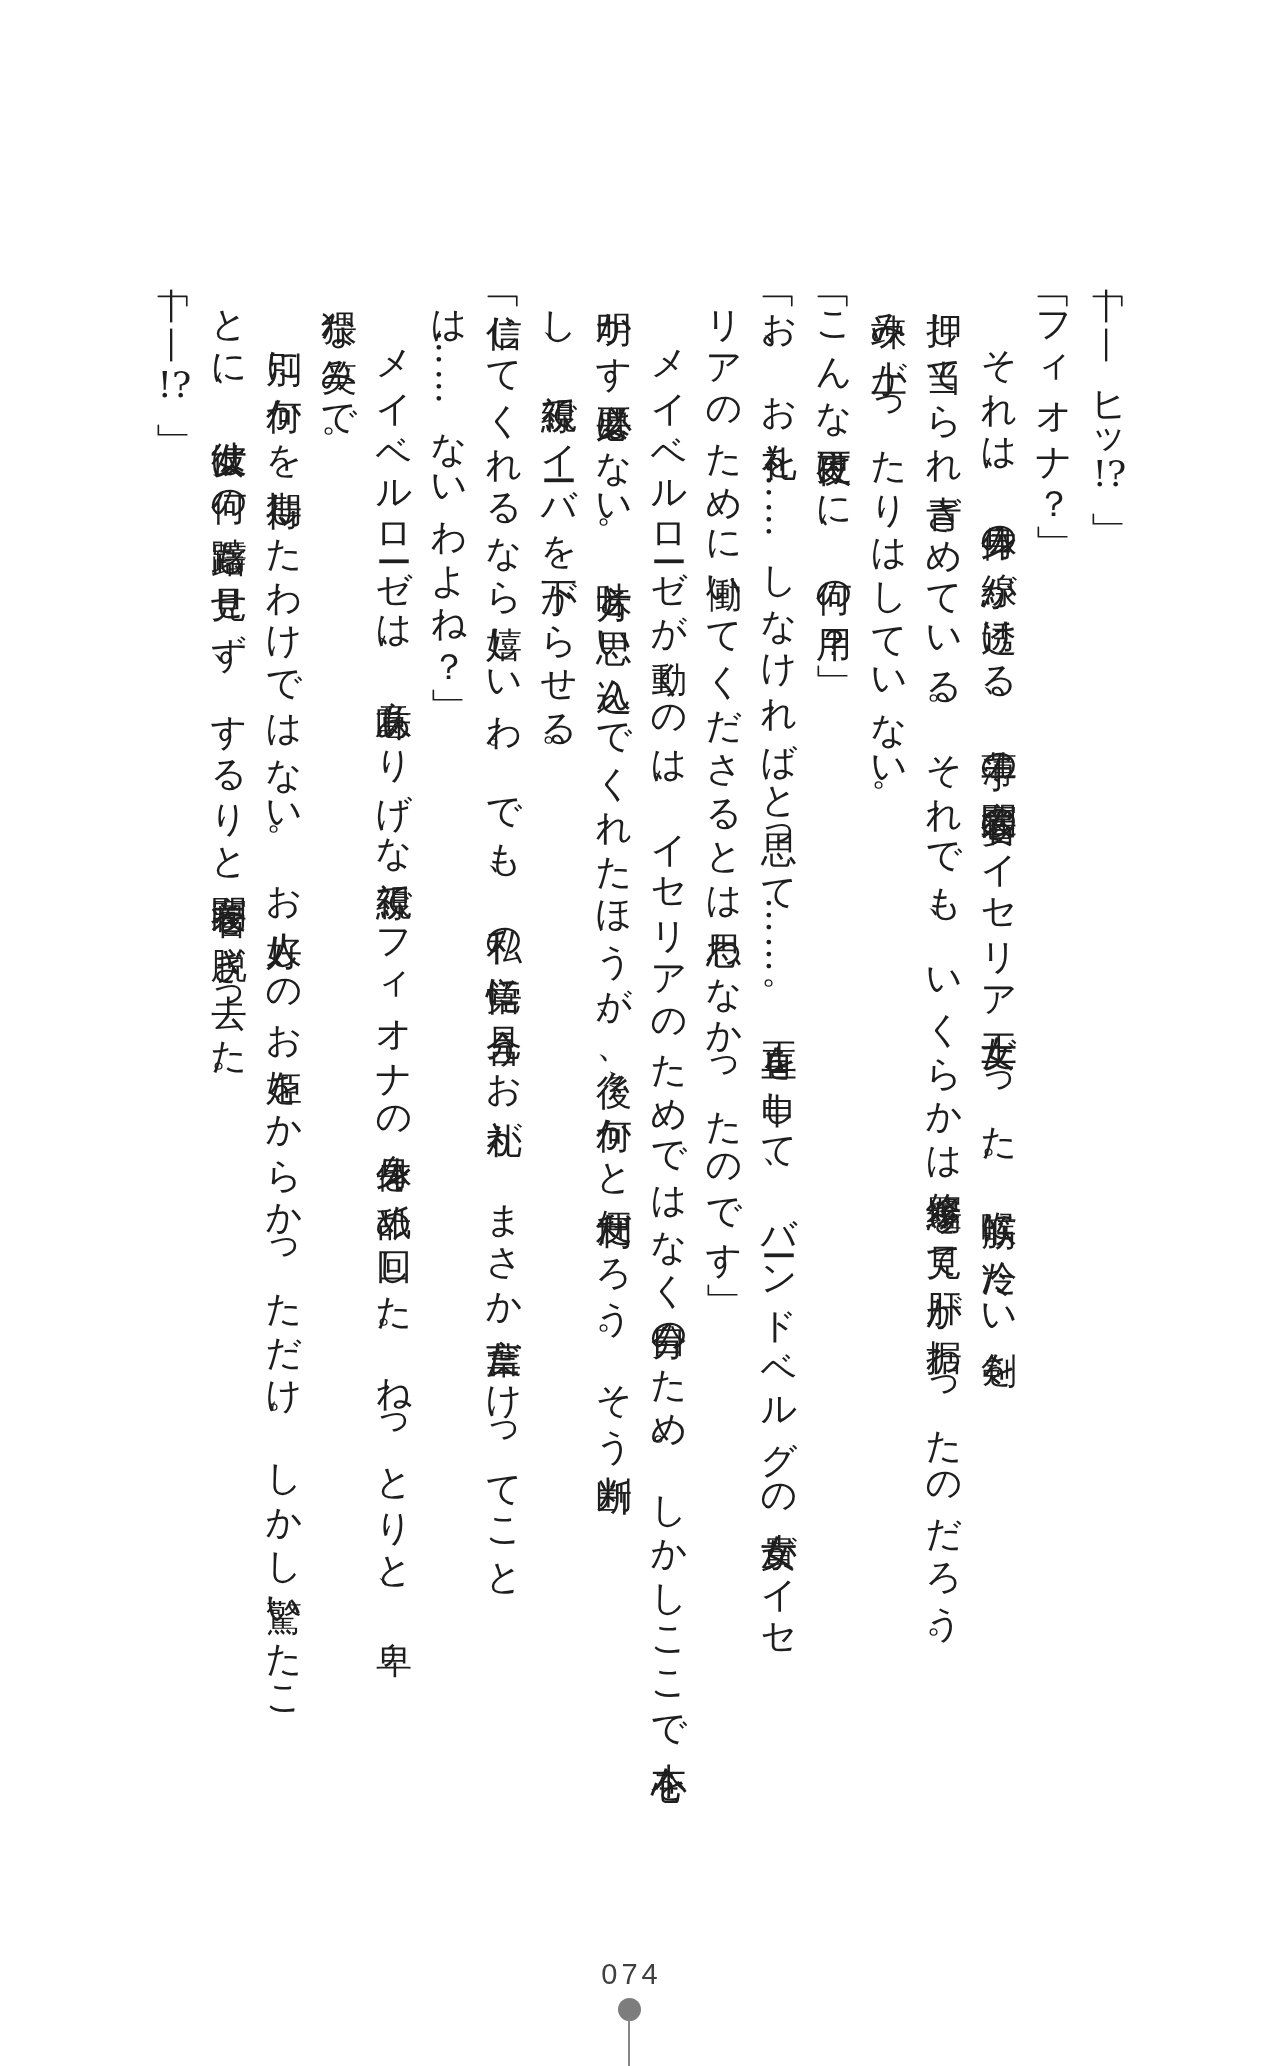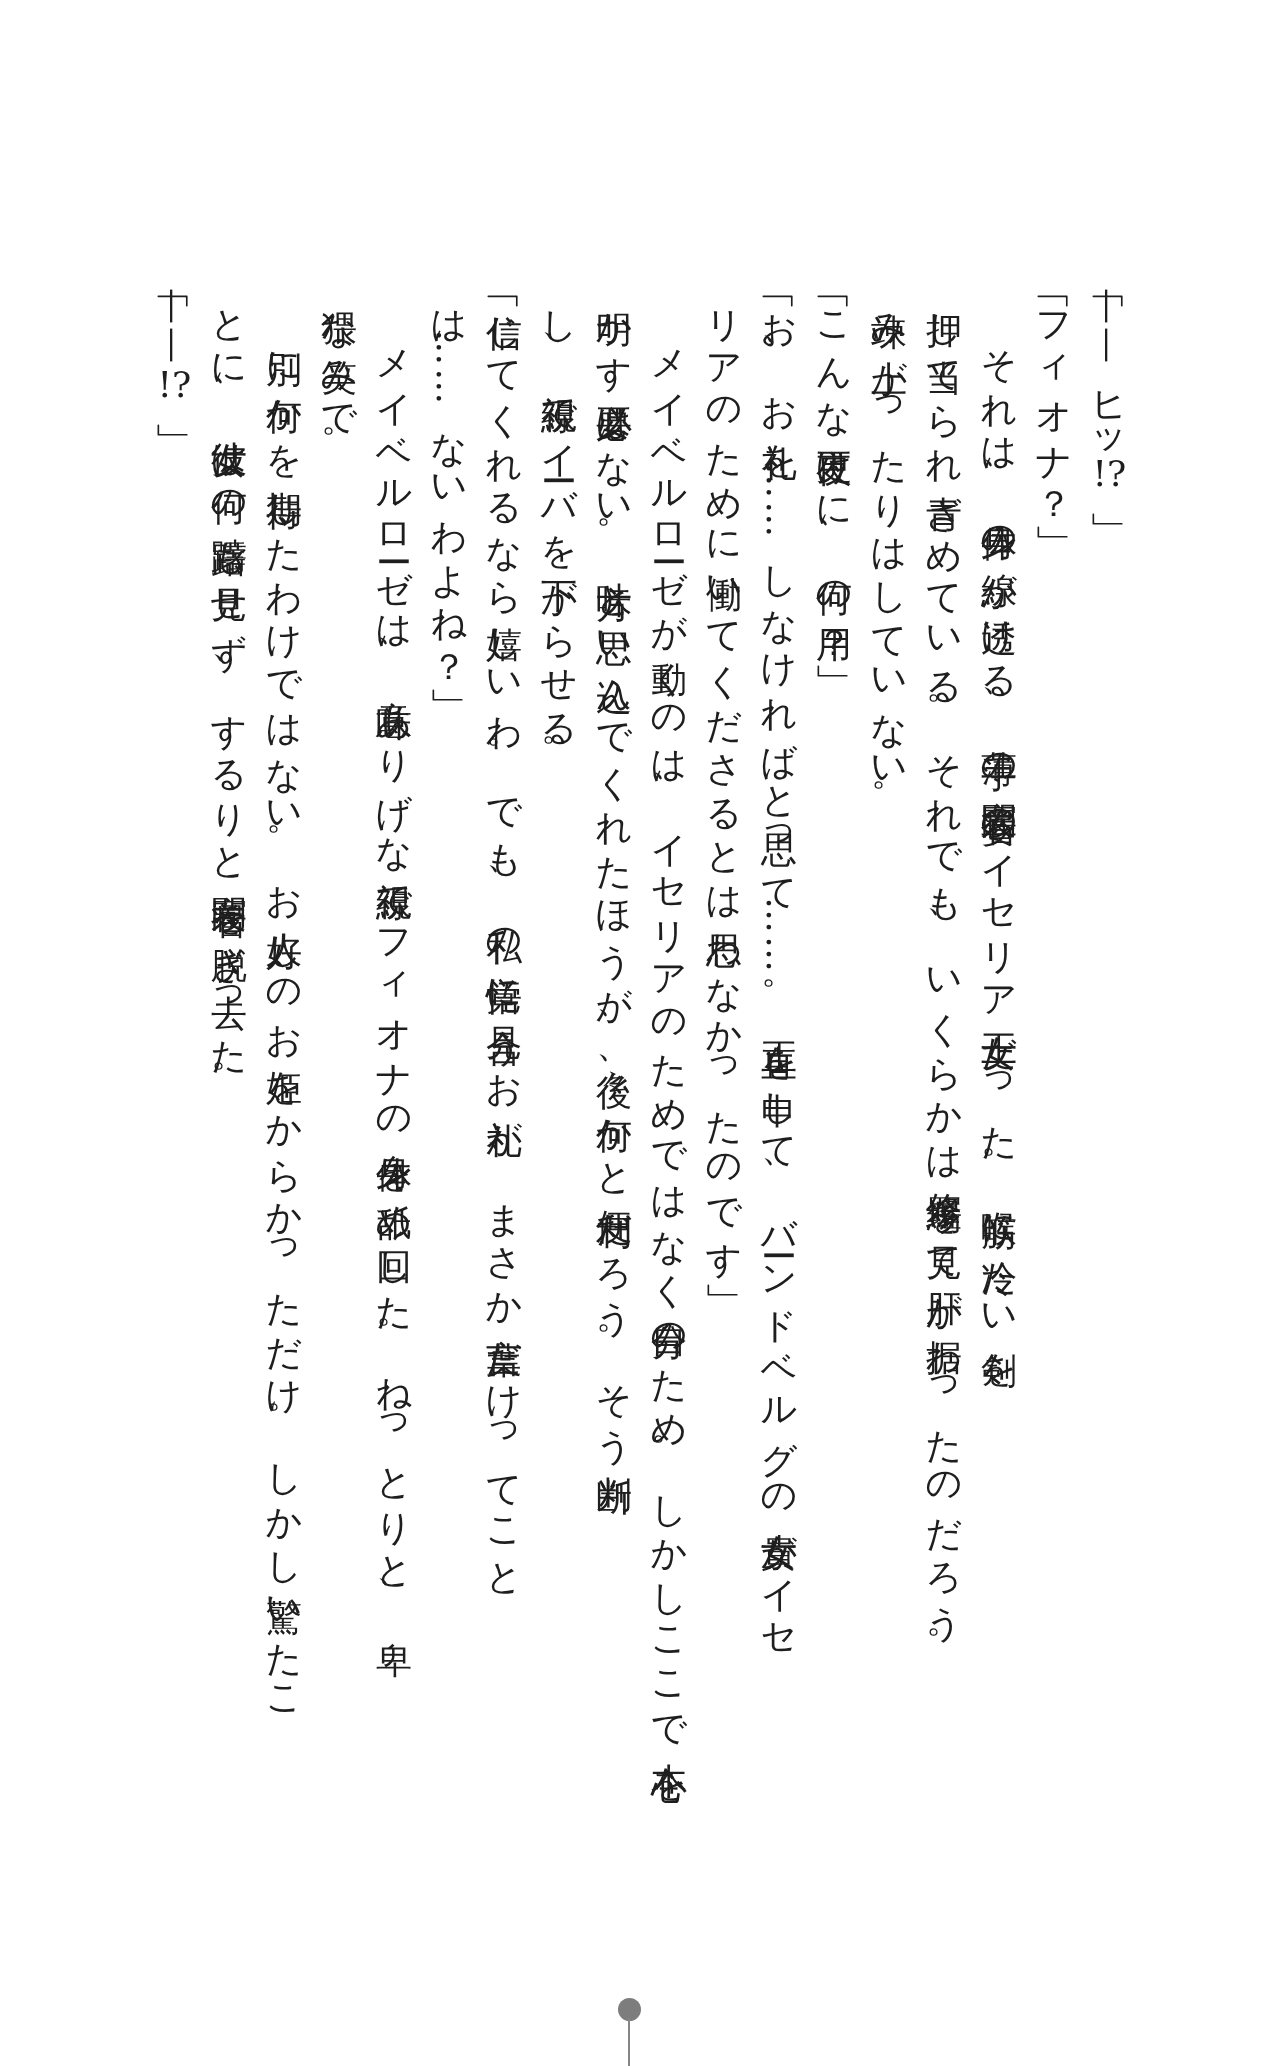--- a/index.html
+++ b/index.html
@@ -84,15 +84,16 @@
     <div class="line"><span>し、視線でイーバを下がらせる。</span><span class="tcy"></span><span></span></div>
     <div class="line"><span>「信じてくれるなら嬉しいわ。でも、私の覚悟に見合うお礼が、まさか言葉だけってこと</span><span class="tcy"></span><span></span></div>
     <div class="line"><span>は……ないわよね？」</span><span class="tcy"></span><span></span></div>
     <div class="line"><span>　メイベルローゼは、意味ありげな視線でフィオナの身体を舐め回した。ねっとりと、卑</span><span class="tcy"></span><span></span></div>
     <div class="line"><span>猥な笑みで。</span><span class="tcy"></span><span></span></div>
     <div class="line"><span>　別に何かを期待したわけではない。お人好しのお姫をからかっただけ。しかし驚いたこ</span><span class="tcy"></span><span></span></div>
     <div class="line"><span>とに、彼女は何の躊躇も見せず、するりと寝間着を脱ぎ去った。</span><span class="tcy"></span><span></span></div>
     <div class="line"><span>「——</span><span class="tcy">!?</span><span>」</span></div>
   </div>
 
+  <div class="page-number">074</div>
   <div class="footer-marker"></div>
 
 </div>
 
 </body></html>

